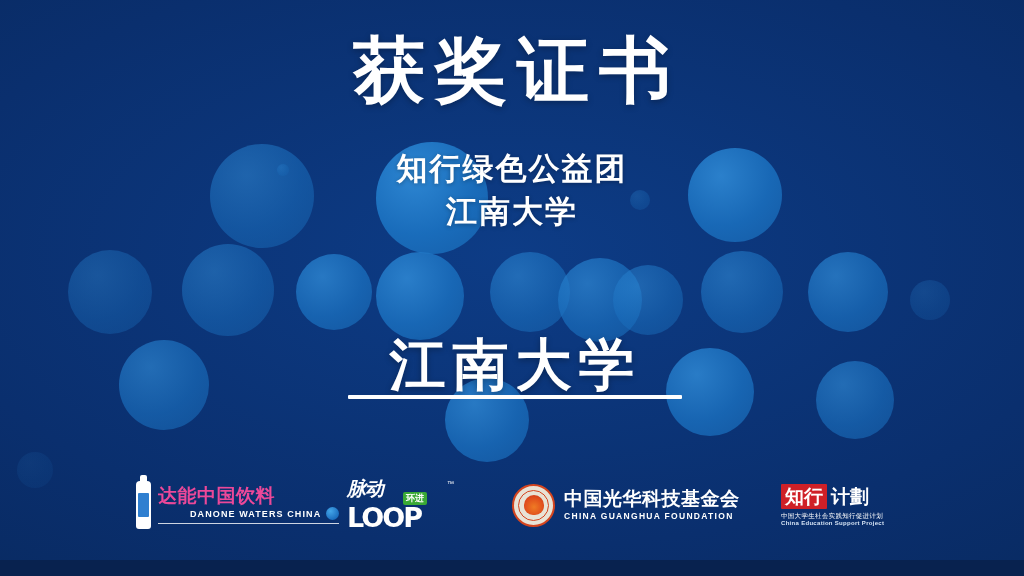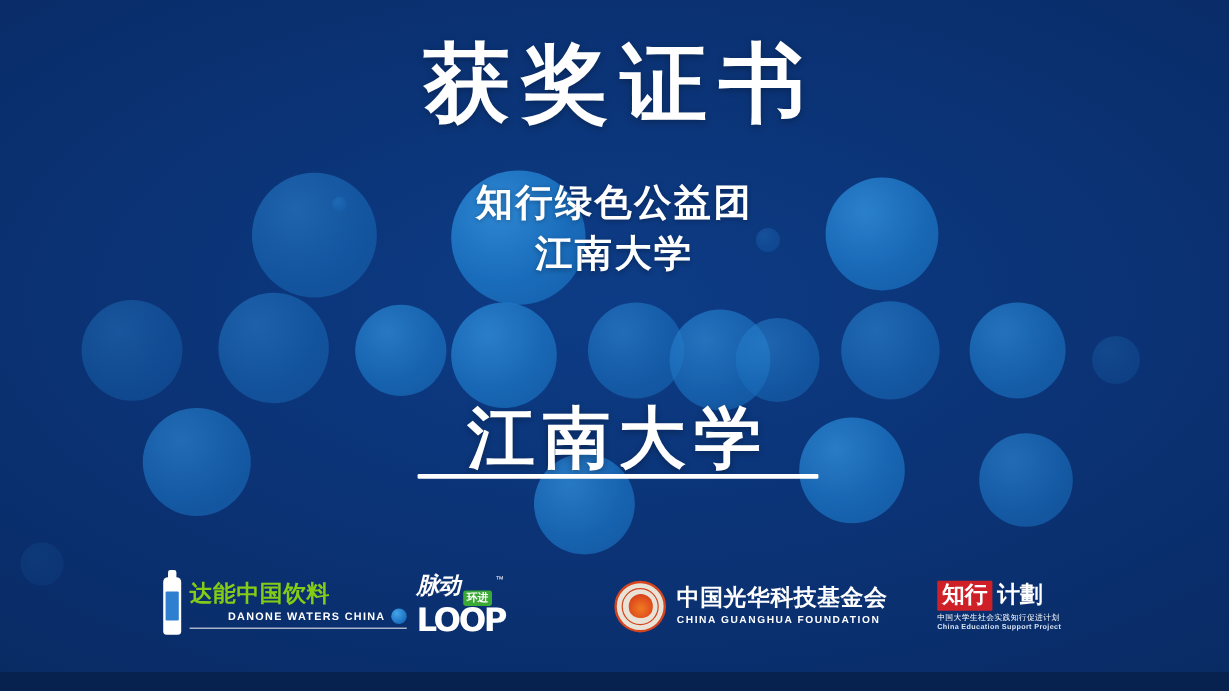--- a/index.html
+++ b/index.html
@@ -139,21 +139,21 @@
   }
   #logo-danone .bottle .lbl {
     position: absolute;
     left: 2px; top: 12px;
     width: 11px; height: 24px;
     background: #2f7fd0;
     border-radius: 1px;
   }
   #logo-danone .dn-text { display: flex; flex-direction: column; }
   #logo-danone .dn-cn {
-    color: #84cc16;
+    color: #ec4899;
     font-size: 19px;
     font-weight: bold;
     letter-spacing: 0.5px;
     line-height: 1.05;
   }
   #logo-danone .dn-row {
     display: flex;
     align-items: center;
     gap: 5px;
     margin-top: 2px;
@@ -173,21 +173,21 @@
   }
   #logo-danone .dn-rule {
     height: 1px;
     background: rgba(255,255,255,.8);
     margin-top: 3px;
   }
 
   
   #logo-mizone { left: 347px; flex-direction: column; align-items: flex-start; justify-content: center; }
   #logo-mizone .mz-top {
-    display: flex; align-items: flex-start; gap: 3px;
+    display: flex; align-items: flex-start; gap: 20px;
   }
   #logo-mizone .mz-cn {
     color: #ffffff;
     font-size: 19px;
     font-weight: bold;
     font-style: italic;
     letter-spacing: -1px;
     line-height: 1;
   }
   #logo-mizone .mz-badge {

